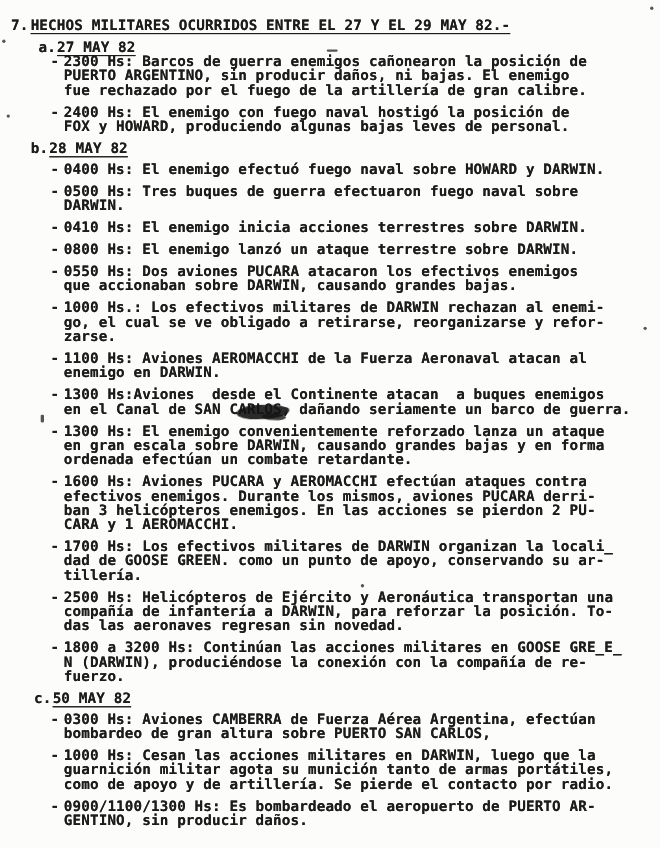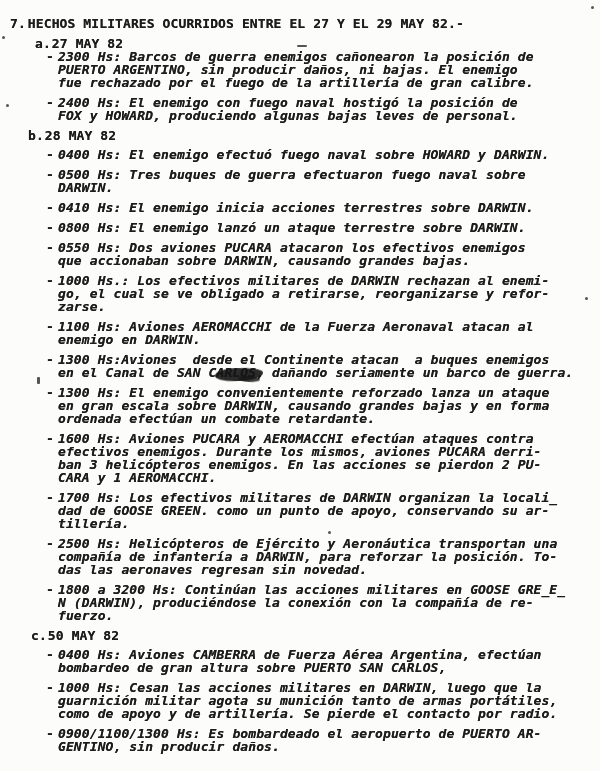--- a/index.html
+++ b/index.html
@@ -23,20 +23,21 @@
     padding-top:17px;
   }
   .heading{
     display:flex;
     gap:2px;
     padding-left:10px;
     margin-bottom:7px;
     white-space:nowrap;
   }
   .underlined{
+    text-decoration:underline;
     text-decoration-thickness:1.4px;
     text-underline-offset:2.5px;
   }
   .section{margin-top:2px;}
   .srow{
     display:flex;
     gap:1px;
     margin-bottom:6px;
     white-space:nowrap;
   }
@@ -45,21 +46,20 @@
   .section:nth-of-type(3) .srow{margin-left:31px;}
   .entry{
     display:flex;
     margin-left:46px;
     margin-bottom:7px;
   }
   .dash{width:12px;flex:none;}
   .etext{
     white-space:pre-wrap;
     flex:1 1 auto;
-    font-style:italic;
   }
   .smudge{
     position:absolute;
     left:215px;top:368px;
     width:48px;height:13px;
     background:#151515;
     border-radius:46% 58% 52% 44%/60% 45% 62% 50%;
     transform:rotate(-2deg);
     opacity:0.9;
     filter:blur(0.4px);
@@ -204,21 +204,21 @@
   </div>
 
   <div class="section">
     <div class="srow">
       <span>c.</span>
       <span class="underlined">50 MAY 82</span>
     </div>
     <div>
   <div class="entry">
     <span class="dash">-</span>
-    <div class="etext">0400 Hs: Aviones CAMBERRA de Fuerza Aérea Argentina, efectúan
+    <div class="etext">0300 Hs: Aviones CAMBERRA de Fuerza Aérea Argentina, efectúan
 bombardeo de gran altura sobre PUERTO SAN CARLOS,</div>
   </div>
 
   <div class="entry">
     <span class="dash">-</span>
     <div class="etext">1000 Hs: Cesan las acciones militares en DARWIN, luego que la
 guarnición militar agota su munición tanto de armas portátiles,
 como de apoyo y de artillería. Se pierde el contacto por radio.</div>
   </div>
 

